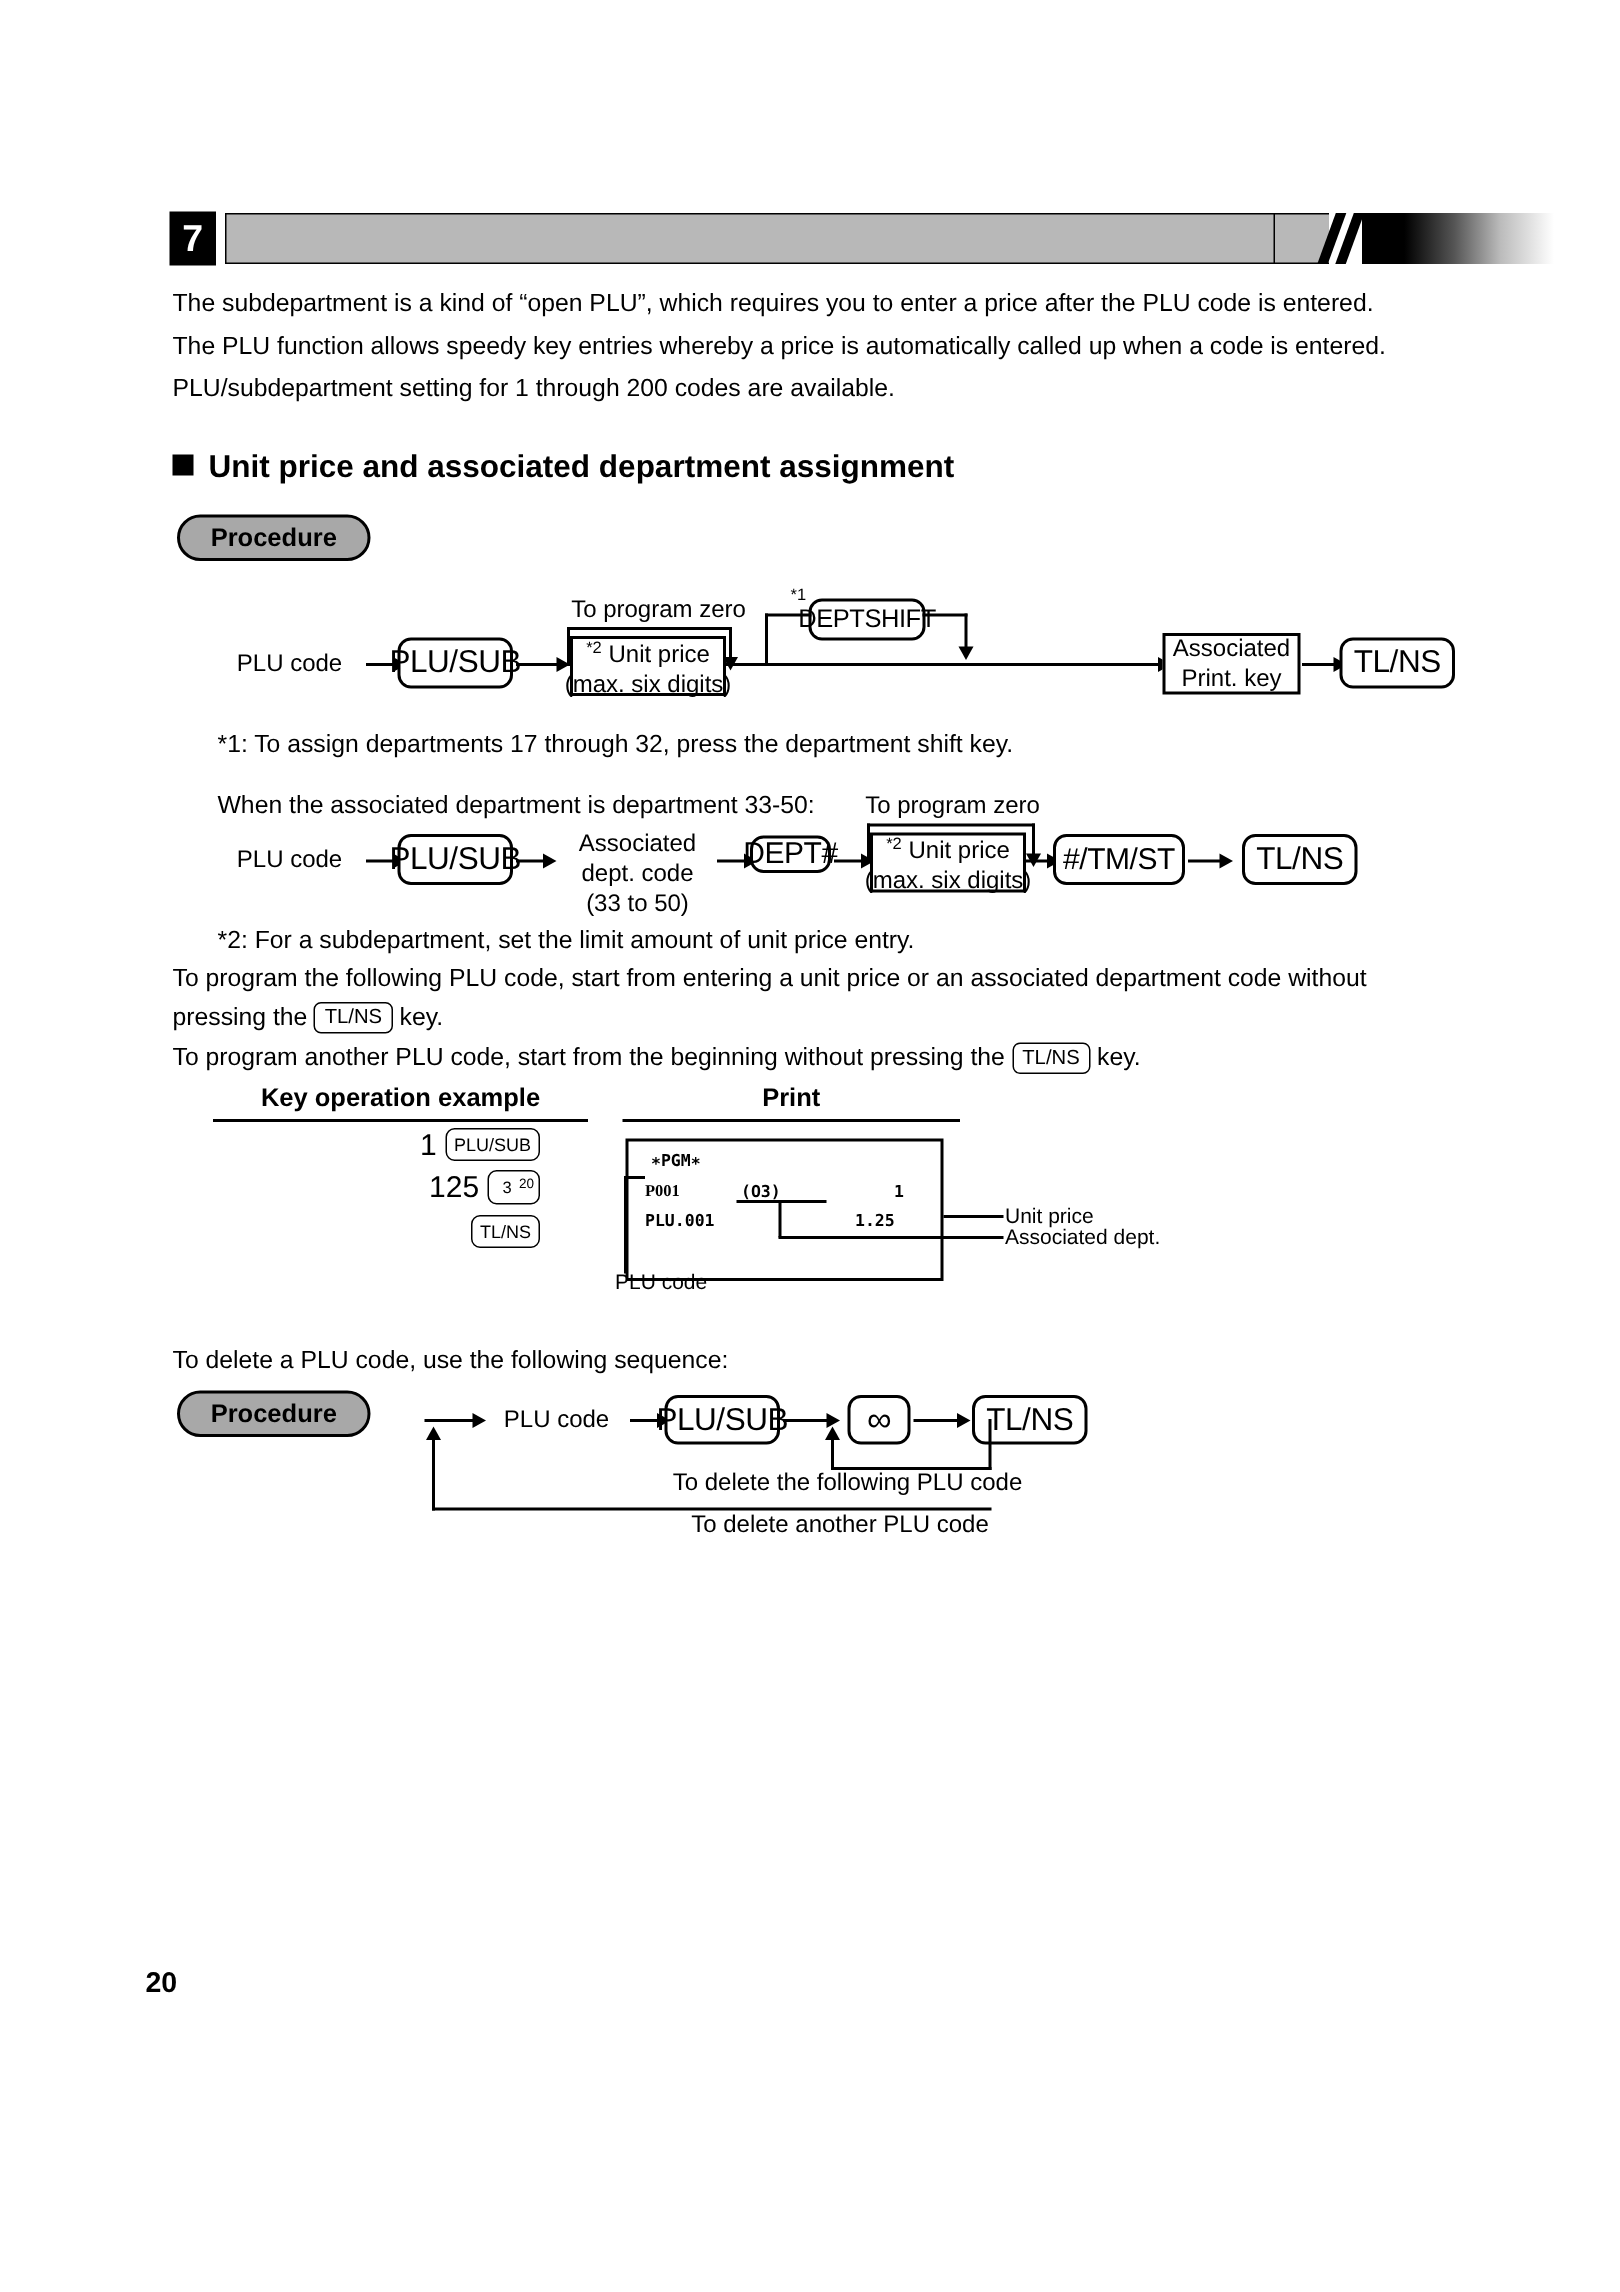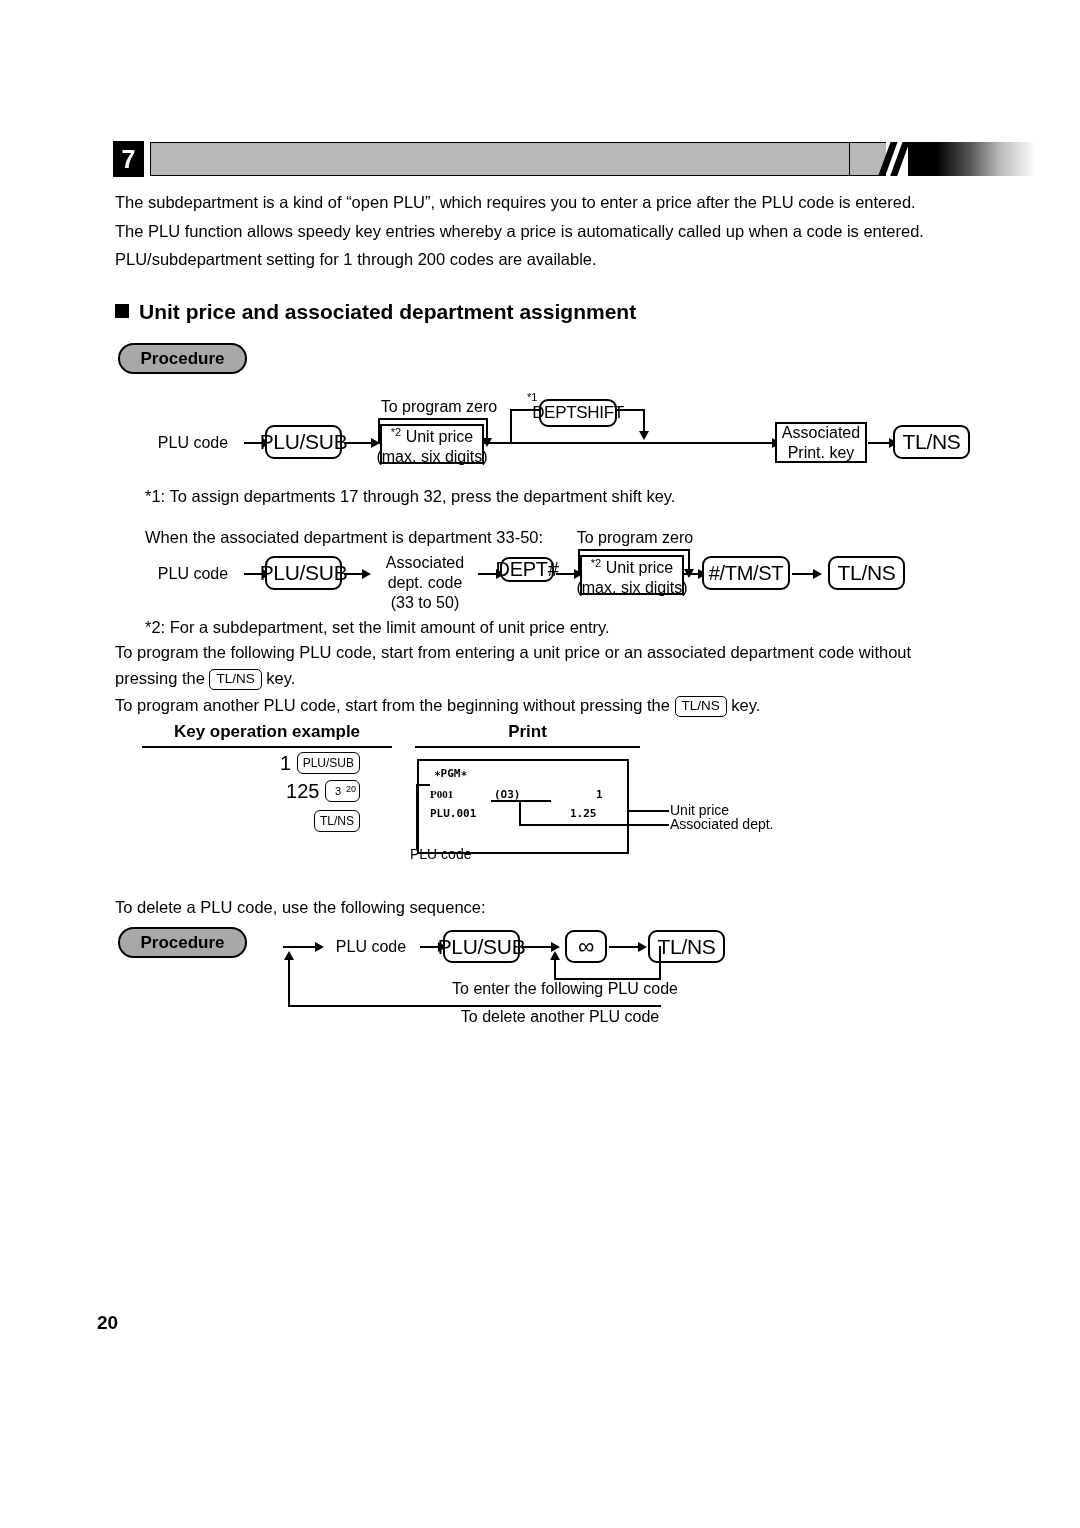--- a/index.html
+++ b/index.html
@@ -481,21 +481,21 @@
 
     <div class="hline" style="left:609px; top:946px; width:32px;"></div>
     <div class="arr-r" style="left:638px; top:942px;"></div>
 
     <div class="key" style="left:648px; top:930px; width:77px; height:33px;">TL/NS</div>
 
     <div class="vline" style="left:659px; top:946px; height:34px;"></div>
     <div class="hline" style="left:554px; top:978px; width:107px;"></div>
     <div class="vline" style="left:554px; top:956px; height:24px;"></div>
     <div class="arr-u" style="left:550px; top:951px;"></div>
-    <div class="plaintext" style="left:435px; top:979px; width:260px; text-align:center;">To enter the following PLU code</div>
+    <div class="plaintext" style="left:435px; top:979px; width:260px; text-align:center;">To delete the following PLU code</div>
 
     <div class="hline" style="left:288px; top:1005px; width:373px;"></div>
     <div class="vline" style="left:288px; top:956px; height:51px;"></div>
     <div class="arr-u" style="left:284px; top:951px;"></div>
     <div class="plaintext" style="left:430px; top:1007px; width:260px; text-align:center;">To delete another PLU code</div>
   </div>
 
   <div class="pageno">20</div>
 
 </div>

